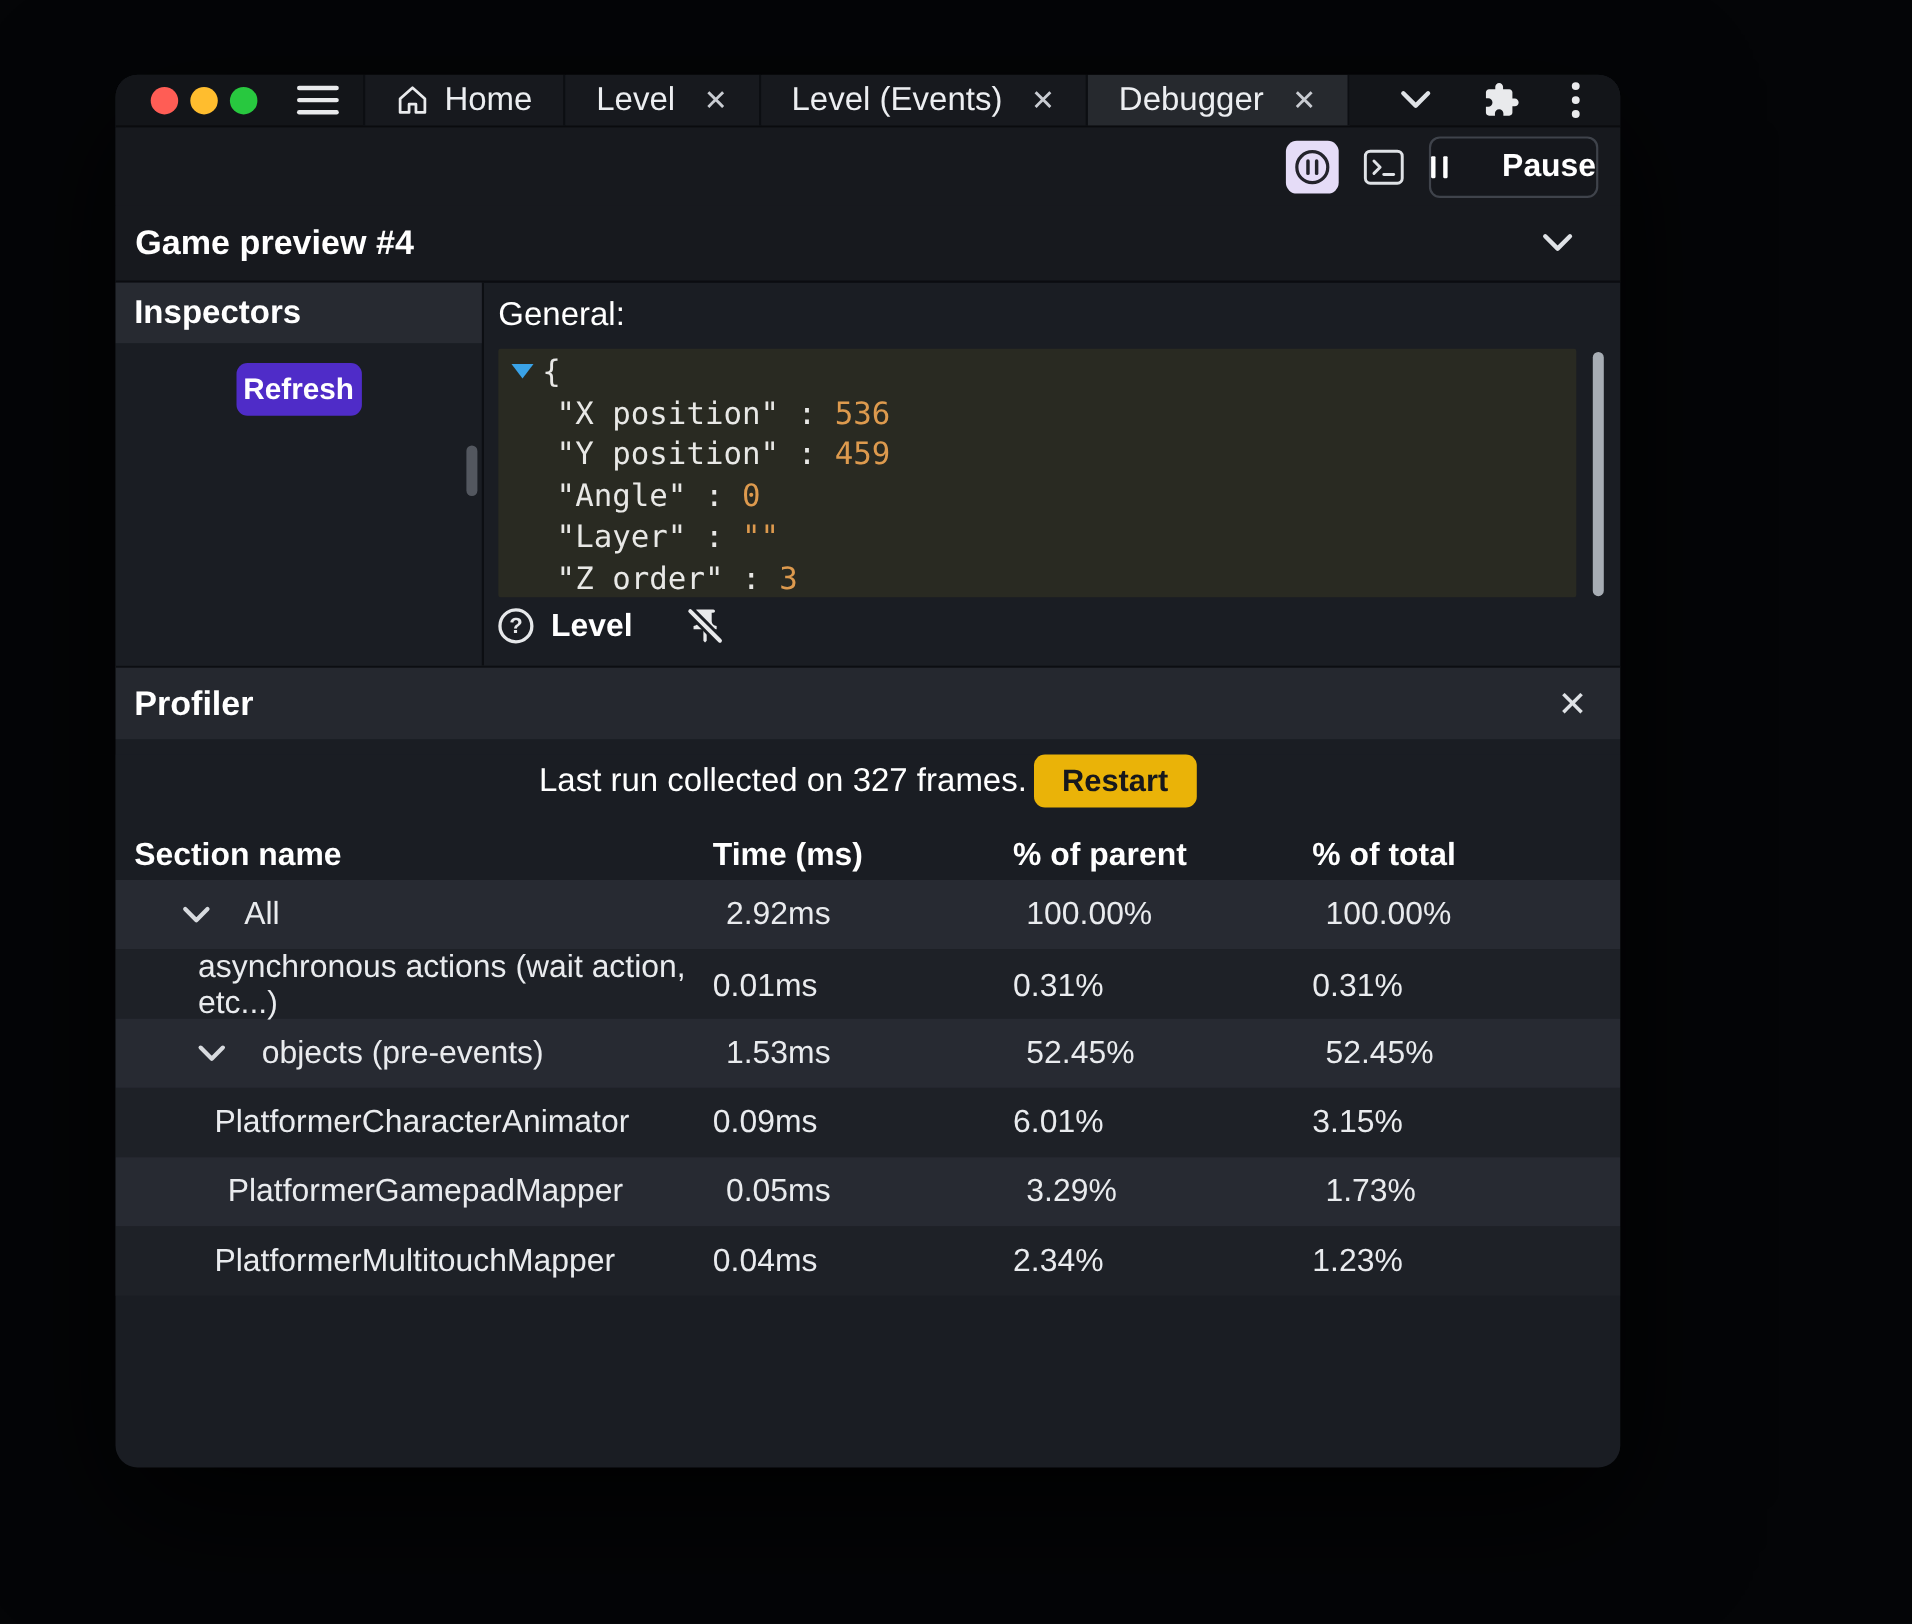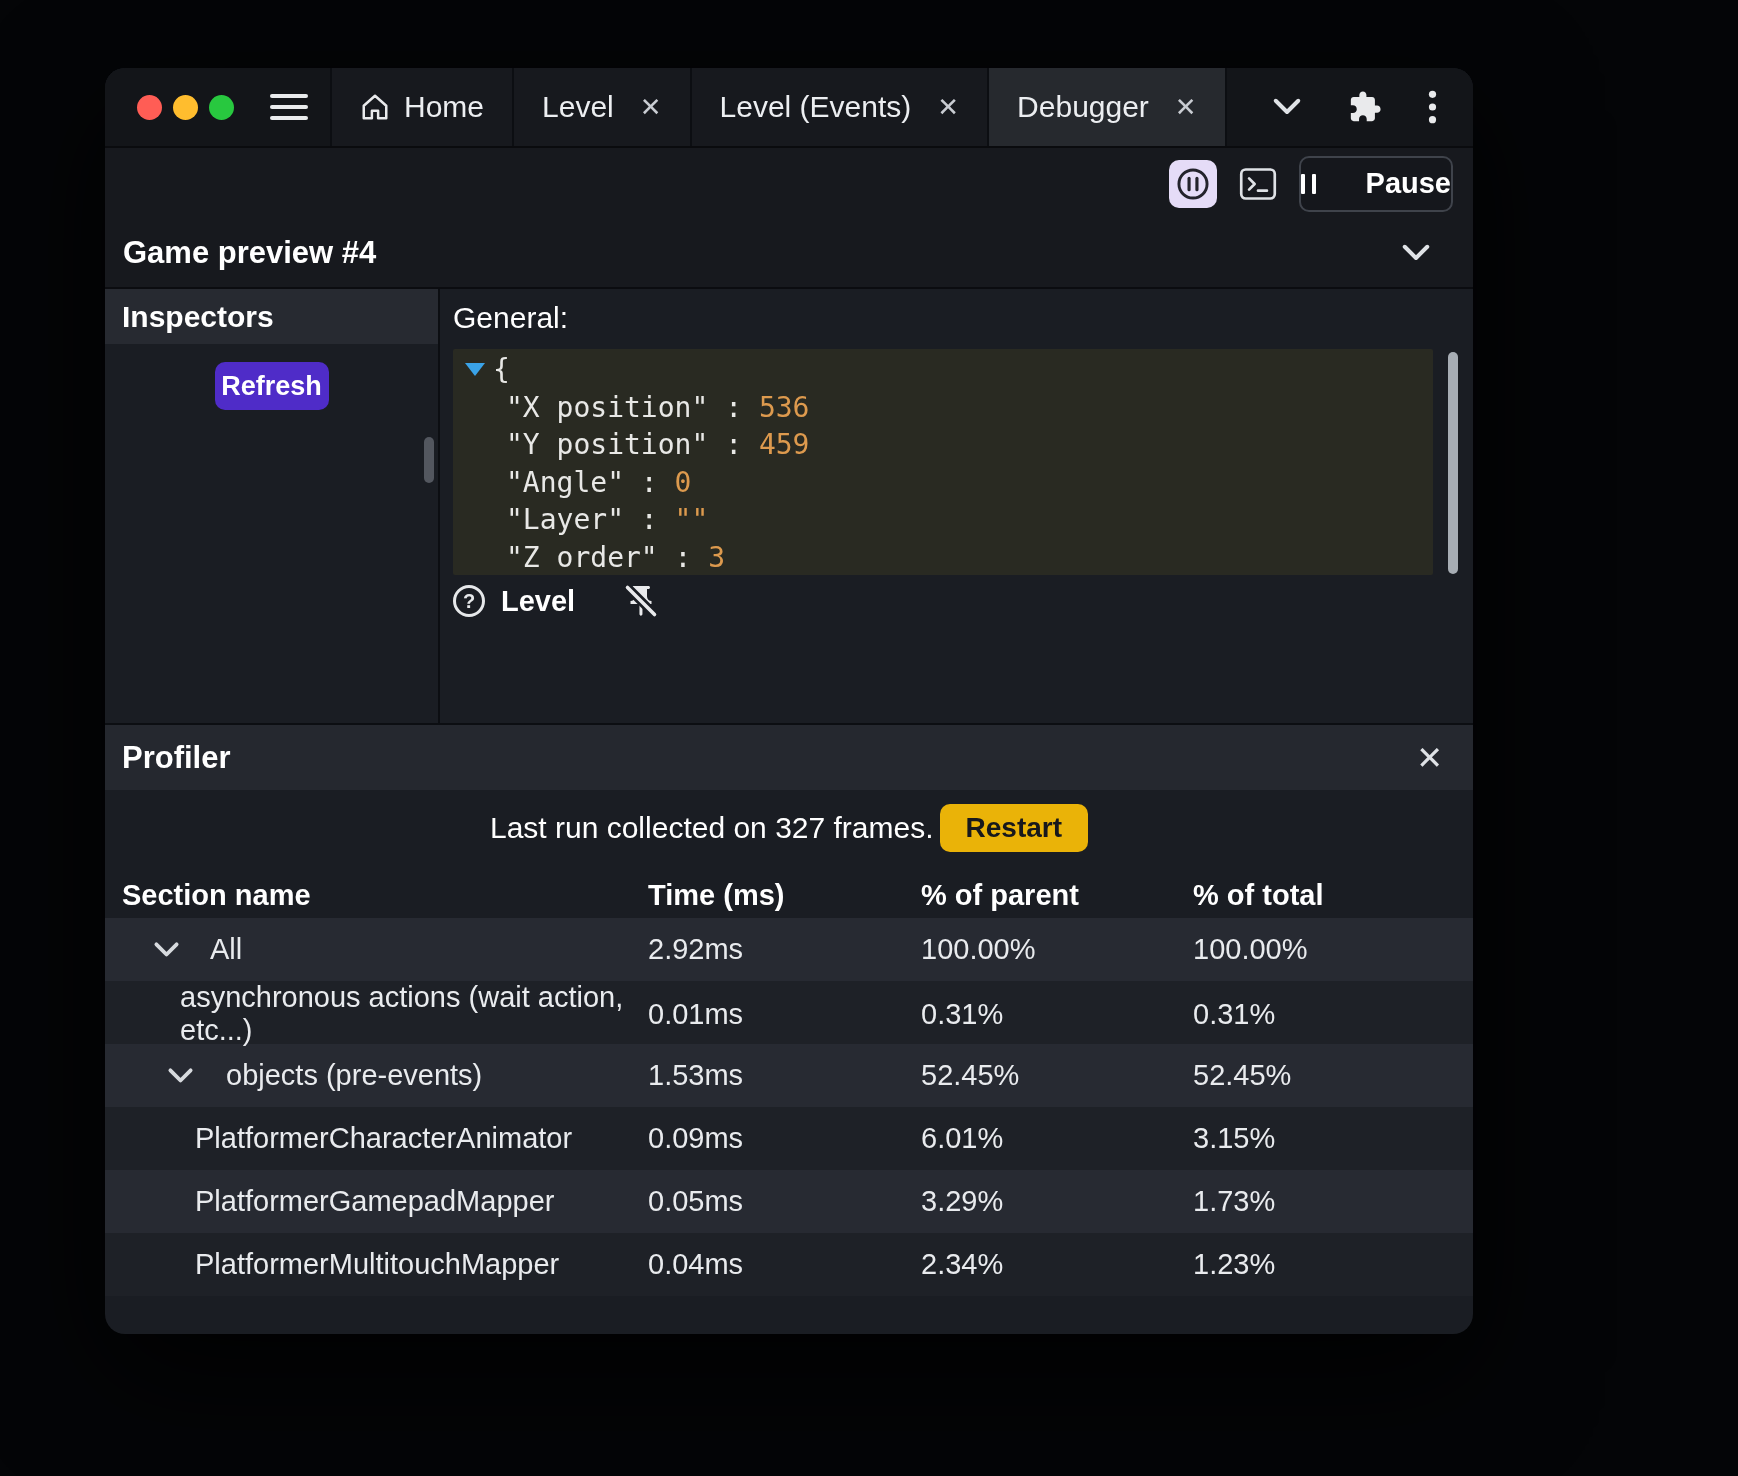--- a/index.html
+++ b/index.html
@@ -4,21 +4,21 @@
 <style>
   * { margin:0; padding:0; box-sizing:border-box; }
   html,body { width:1738px; height:1476px; background:#040507; overflow:hidden;
               font-family:"Liberation Sans", sans-serif; }
 
   .window { position:absolute; left:105px; top:68px; width:1368px; height:1266px;
             background:#1a1d23; border-radius:20px; overflow:hidden;
             box-shadow:0 40px 120px rgba(0,0,0,0.85); color:#eceef1; }
 
   
-  .titlebar { height:80px; background:#131519; display:flex; align-items:stretch;
+  .titlebar { height:48px; background:#131519; display:flex; align-items:stretch;
               border-bottom:2px solid #0a0b0e; }
   .traffic { display:flex; align-items:center; gap:11px; padding-left:32px; }
   .light { width:25px; height:25px; border-radius:50%; }
   .light.red{ background:#ff5d55; } .light.yellow{ background:#ffbd2e; } .light.green{ background:#28c83f; }
   .hamburger { width:38px; display:flex; flex-direction:column; justify-content:center; gap:7px;
                margin-left:36px; cursor:pointer; }
   .hamburger span { display:block; height:4px; border-radius:2px; background:#e9eaec; }
   .tabs { display:flex; margin-left:22px; align-items:stretch; }
   .tab { display:flex; align-items:center; gap:14px; padding:0 28px; font-size:30px;
          background:#17191e; border-right:2px solid #0c0e12; cursor:pointer; white-space:nowrap; }
@@ -39,21 +39,21 @@
                gap:20px; font-size:29px; font-weight:bold; cursor:pointer; }
   .pause-bars { display:flex; gap:7px; }
   .pause-bars i { display:block; width:4px; height:20px; background:#fff; border-radius:1px; }
 
   
   .preview-bar { height:70px; background:#17191e; border-bottom:2px solid #0b0c10;
                  display:flex; align-items:center; justify-content:space-between; padding:0 42px 0 18px; }
   .preview-title { font-size:31px; font-weight:bold; color:#ffffff; }
 
   
-  .main { height:434px; display:flex; }
+  .main { height:348px; display:flex; }
   .left-panel { width:335px; border-right:2px solid #0c0e12; background:#1a1d23;
                 display:flex; flex-direction:column; position:relative; }
   .panel-header { height:55px; background:#272a31; display:flex; align-items:center;
                   padding-left:17px; font-size:30px; font-weight:600; color:#ffffff; }
   .refresh-btn { margin:18px auto 0 auto; width:114px; height:48px; border:none; border-radius:10px;
                  background:#4f2cc8; color:#fff; font-size:27px; font-weight:bold;
                  font-family:"Liberation Sans", sans-serif; cursor:pointer; }
   .tree { margin-top:5px; display:flex; flex-direction:column; }
   .tree-item { height:54px; display:flex; align-items:center; font-size:30px; color:#ffffff; cursor:pointer; }
   .scroll-thumb { position:absolute; border-radius:5px; }
@@ -89,21 +89,21 @@
   .profiler-body { background:#1a1d23; }
   .status-row { margin-top:14px; height:48px; display:flex; align-items:center; justify-content:center; gap:6px; }
   .status-text { font-size:30px; color:#ffffff; }
   .restart-btn { height:48px; padding:0 26px; border:none; border-radius:10px; background:#eab308;
                  color:#17181c; font-size:28px; font-weight:bold;
                  font-family:"Liberation Sans", sans-serif; cursor:pointer; }
   .thead, .trow { display:grid; grid-template-columns:543px 273px 272px auto; align-items:center; }
   .thead { margin-top:20px; height:46px; font-size:29px; font-weight:bold; color:#ffffff; }
   .thead .c-section { padding-left:17px; }
   .trow { height:63px; font-size:29px; color:#e9ebee; }
-  .trow.shade-a { background:#272a32; }
+  .trow.shade-a { background:#272a32;padding-left:12px; }
   .trow.shade-b { background:#1e2127; }
   .name-cell { display:flex; align-items:center; }
   .chev { flex:none; cursor:pointer; }
 </style>
 </head>
 <body>
 
 <div class="window">
 
   <div class="titlebar">

